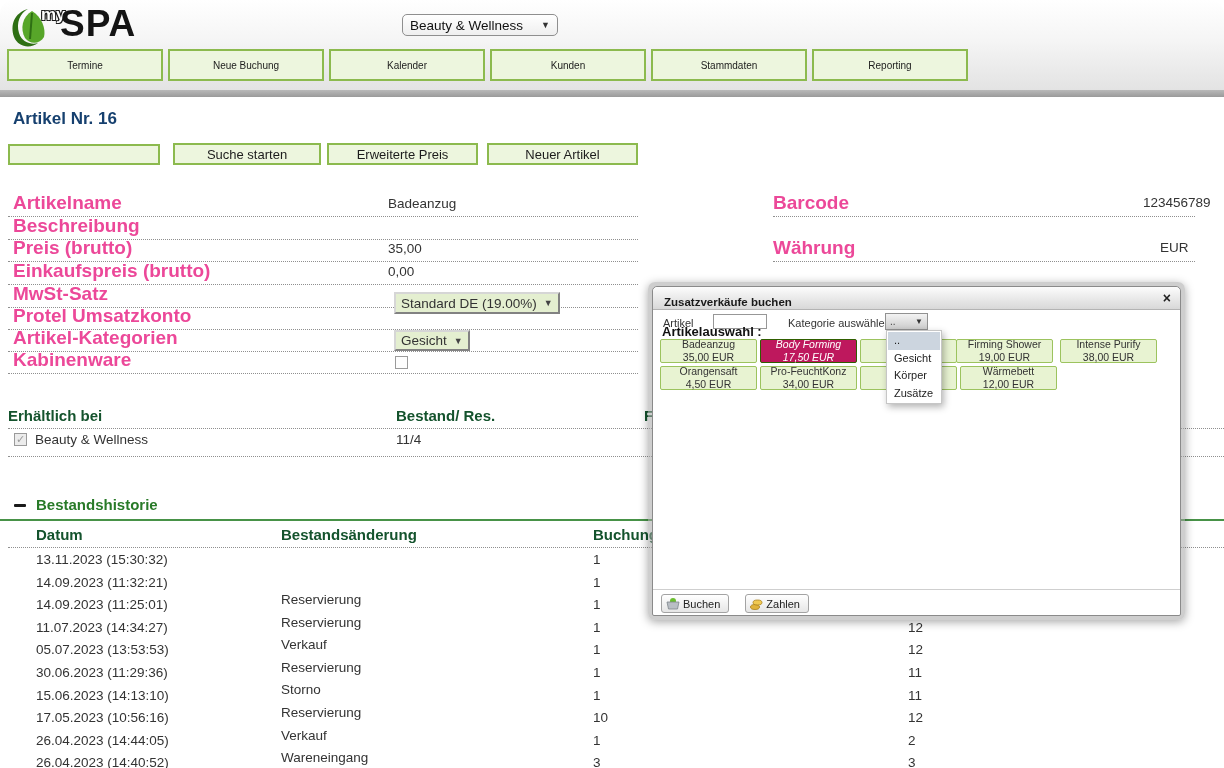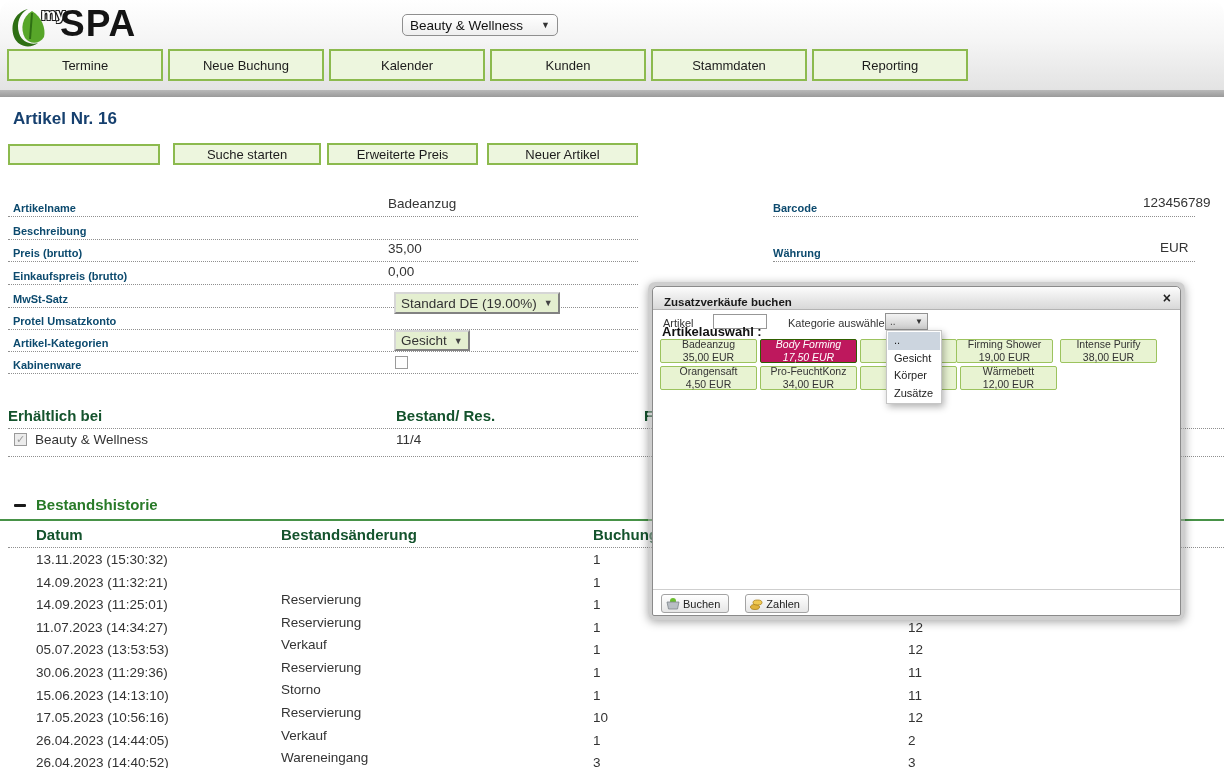--- a/index.html
+++ b/index.html
@@ -18,34 +18,34 @@
   .logo-my { position:absolute; left:33px; top:2px; font-size:17px; font-weight:bold; color:#fff;
     text-shadow:-1px -1px 0 #1a1a1a,1px -1px 0 #1a1a1a,-1px 1px 0 #1a1a1a,1px 1px 0 #1a1a1a; }
   .logo-spa { position:absolute; left:52px; top:0px; font-size:37px; font-weight:800; color:#141414; letter-spacing:1px; }
   .loc-select { position:absolute; left:402px; top:14px; width:156px; height:22px;
     border:1px solid #8f8f8f; border-radius:5px; background:linear-gradient(#ffffff,#efefef);
     font-size:13.5px; color:#111; display:flex; align-items:center; padding:0 7px; cursor:default; }
   .loc-select .val { flex:1; }
   .loc-select .chev { font-size:9px; color:#333; margin-left:4px; }
   .nav { position:absolute; left:7px; top:49px; display:flex; gap:5px; }
   .nav-btn { width:156px; height:32px; background:#edf6de; border:2px solid #8cba4e;
-    font-size:13px; color:#1c1c1c; display:flex; align-items:center; justify-content:center; cursor:pointer; }
+    font-size:10px; color:#1c1c1c; display:flex; align-items:center; justify-content:center; cursor:pointer; }
   .gray-bar { position:absolute; left:0; top:90px; width:1224px; height:7px;
     background:linear-gradient(#b9b9b9,#9a9a9a); }
 
   
   .page-title { position:absolute; left:13px; top:109px; font-size:17px; font-weight:bold; color:#16406f; }
   .search-input { position:absolute; left:8px; top:144px; width:152px; height:21px;
     border:2px solid #8cba4e; background:#edf6de; font-size:13px; padding:0 4px; }
   .action-btn { position:absolute; height:22px; background:#edf6de; border:2px solid #8cba4e;
     font-size:13px; color:#1c1c1c; display:flex; align-items:center; justify-content:center; cursor:pointer; }
 
   
   .frow { position:absolute; border-bottom:1px dotted #8f8f8f; }
-  .flabel { position:absolute; left:5px; bottom:2px; font-size:11px; font-weight:bold; color:#0c4a6e; }
+  .flabel { position:absolute; left:5px; bottom:2px; font-size:19px; font-weight:bold; color:#ec4899; }
   .fval { font-size:13.5px; color:#333; }
   .gsel { position:absolute; background:#e4efd0; border:2px outset #d6d6d6; font-size:13.5px; color:#333;
     display:flex; align-items:center; padding:0 5px; cursor:pointer; }
   .gsel .chev { font-size:9px; margin-left:7px; color:#444; }
   .cbx { position:absolute; width:13px; height:13px; border:1px solid #9a9a9a; background:#fdfdfd; cursor:pointer; }
   .cbx.checked { background:#ececec; color:#9a9a9a; font-size:11px; line-height:11px; text-align:center; cursor:default; }
 
   
   .sec-head { position:absolute; font-size:15px; font-weight:bold; color:#14532d; }
   .dotline { position:absolute; border-top:1px dotted #8f8f8f; }

